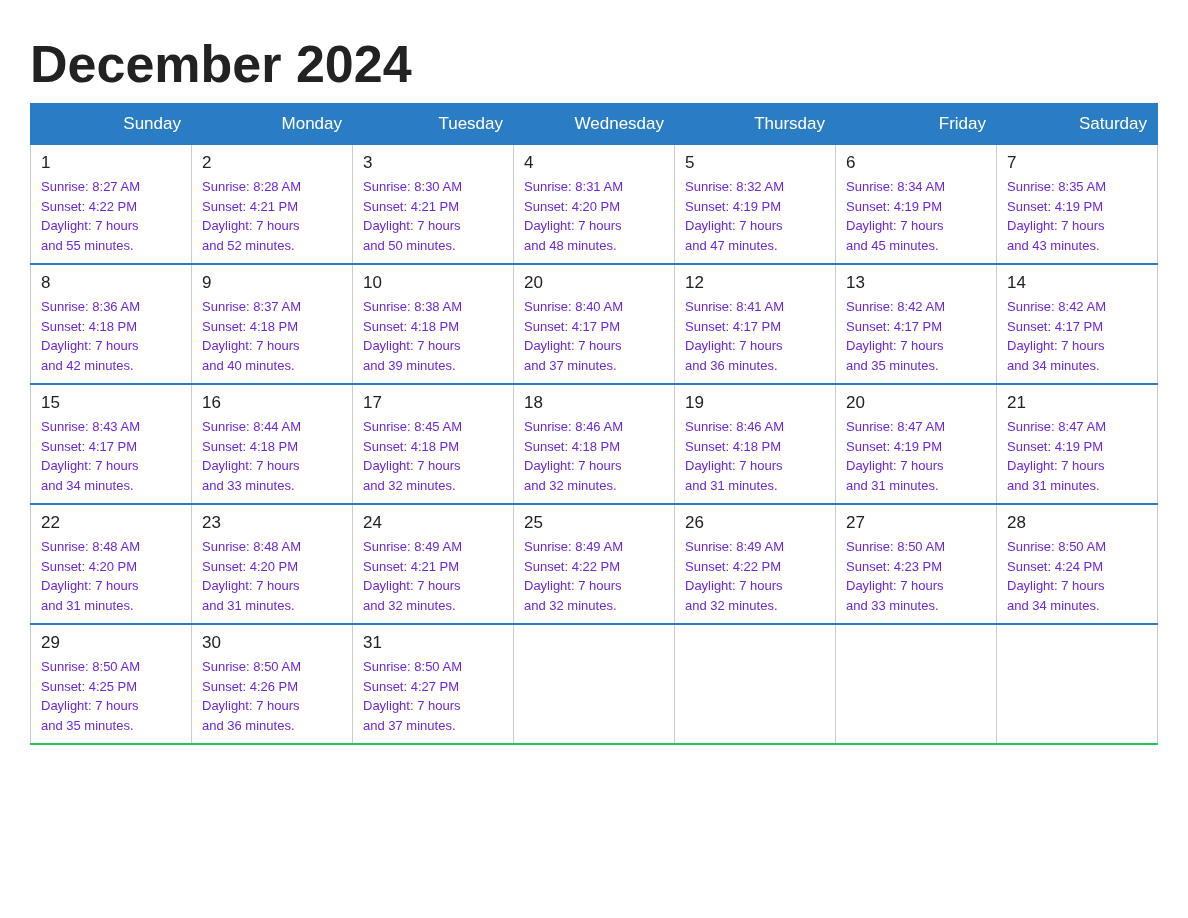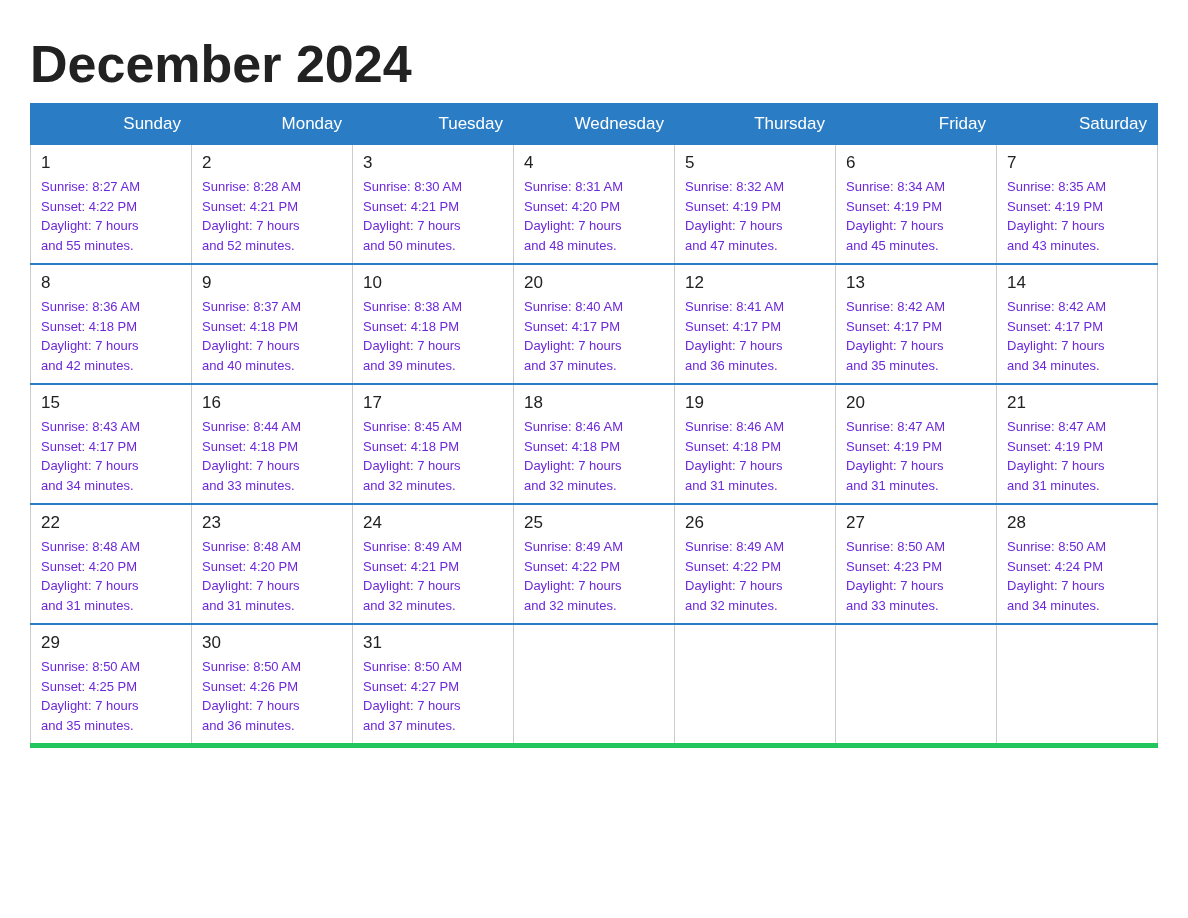--- a/index.html
+++ b/index.html
@@ -49,21 +49,21 @@
       vertical-align: top;
       border: 1px solid #ccc;
       padding: 8px 10px;
       width: calc(100% / 7);
       min-height: 110px;
       font-size: 13.5px;
       color: #222;
       background: #fff;
     }
     .calendar-table tr td {
-      border-bottom: 5px solid #22c55e;
+      border-bottom: 2px solid #22c55e;
     }
     .calendar-table tbody tr:not(:last-child) td {
       border-bottom: 2px solid #2a7dc4;
     }
     .day-number {
       font-size: 17px;
       font-weight: normal;
       display: block;
       margin-bottom: 4px;
     }

